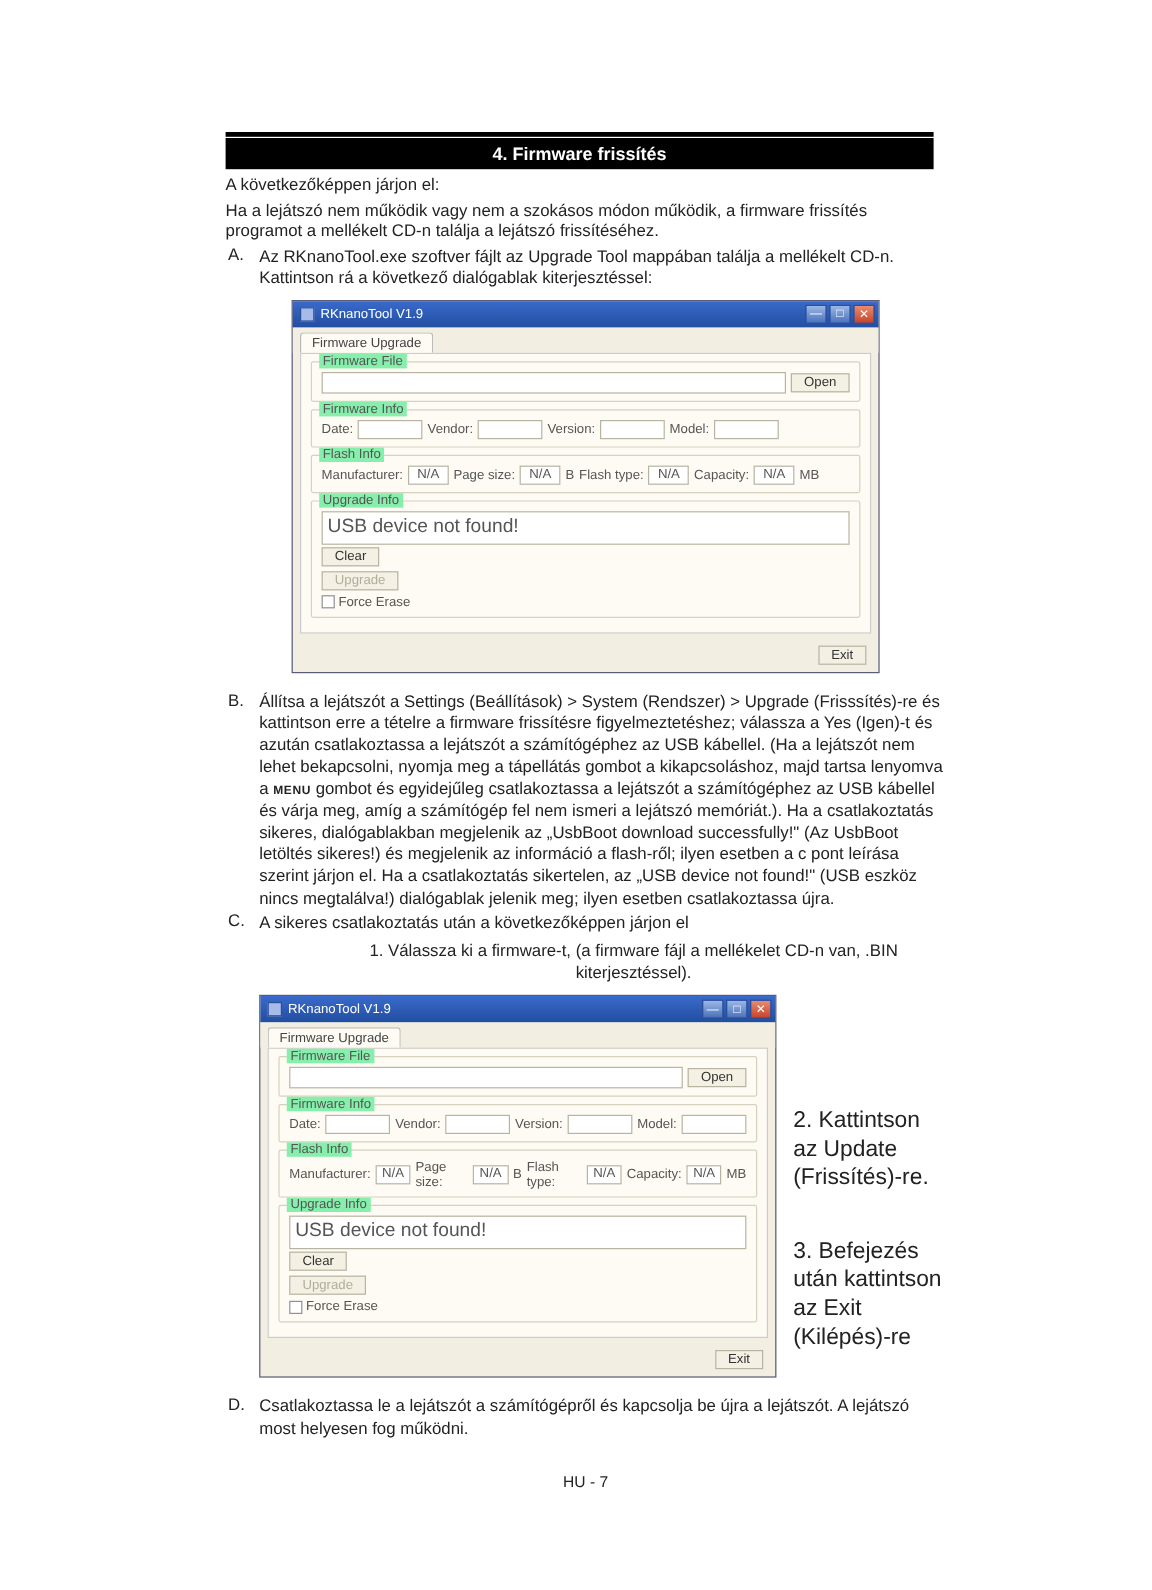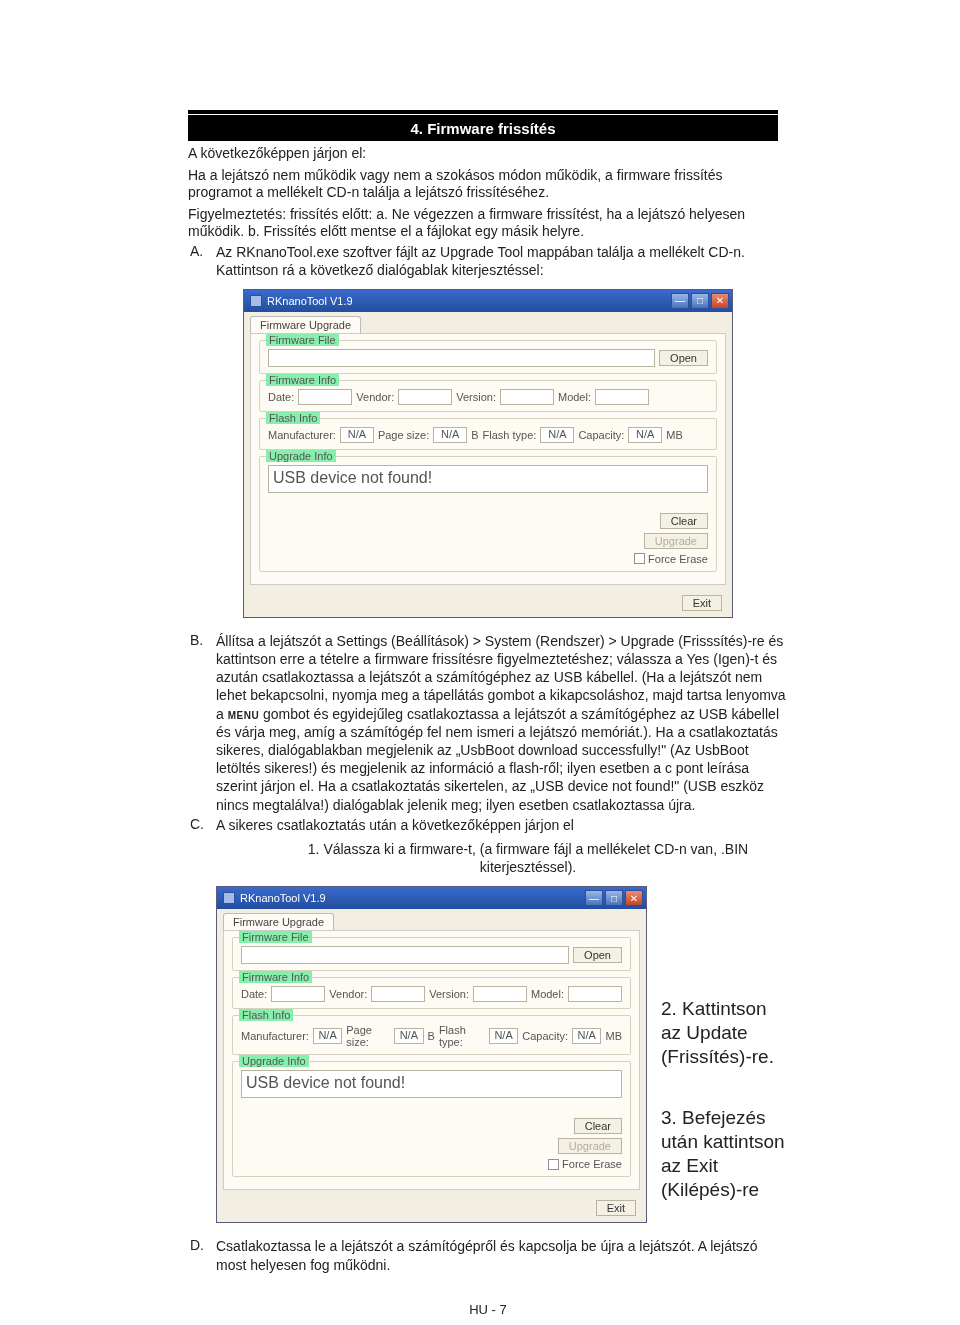--- a/index.html
+++ b/index.html
@@ -25,21 +25,21 @@
   .gbox { border:1px solid #d6d2bf; border-radius:2px; padding:8px 8px 6px 8px; margin-bottom:6px; position:relative;}
   .gbox-title { position:absolute; top:-7px; left:6px; background:#86efac; padding:0 3px; font-size:11px; color:#555;}
   .fld-row { display:flex; align-items:center; gap:4px; }
   .text-input { flex:1; height:18px; border:1px solid #b8b4a2; background:#fff;}
   .btn { background:#f4f1e4; border:1px solid #b8b4a2; padding:1px 10px; font-size:11px; color:#333; cursor:default;}
   .btn.dis { color:#b3ad9a;}
   .lbl { font-size:11px; color:#555;}
   .small-box { width:54px; height:16px; border:1px solid #b8b4a2; background:#fff; display:inline-block; text-align:center; color:#555;}
   .flashrow .small-box { width:34px;}
   .upgrade-body { border:1px solid #b8b4a2; background:#fff; padding:3px 4px; height:28px; font-size:16px; color:#555;}
-  .right-col { display:flex; flex-direction:column; align-items:flex-end; gap:4px; margin-top:20px;}
+  .right-col { display:flex; flex-direction:column; align-items:flex-start; gap:4px; margin-top:2px;}
   .chk { display:flex; align-items:center; gap:3px; font-size:11px; color:#555;}
   .chk-box { width:11px;height:11px;border:1px solid #919191;background:#fff;}
   .bottom-btn { display:flex; justify-content:flex-end; padding:4px 10px 6px 0;}
   .annot-wrap { display:flex; justify-content:flex-start; margin:10px 0 14px 28px; gap:14px;}
   .annot-right { display:flex; flex-direction:column; justify-content:flex-end; padding-bottom:22px; gap:38px; font-size:19px; }
   .annot-right div { max-width:190px; line-height:1.25;}
   .center-note { text-align:center; margin:6px 0 4px 0; line-height:1.3; padding-left:80px;}
   .menu-word { font-family: Arial; font-weight:bold; font-size:10px; letter-spacing:0.5px;}
   .footer { text-align:center; margin-top:28px; font-size:13px;}
 </style>
@@ -48,21 +48,20 @@
 
 <div class="page">
 
   <div class="header-bar-wrap">
     <div class="header-bar-line"></div>
     <div class="header-bar">4. Firmware frissítés</div>
   </div>
 
   <p class="intro">A következőképpen járjon el:</p>
   <p class="intro">Ha a lejátszó nem működik vagy nem a szokásos módon működik, a firmware frissítés programot a mellékelt CD-n találja a lejátszó frissítéséhez.</p>
-  <p class="intro">Figyelmeztetés: frissítés előtt: a. Ne végezzen a firmware frissítést, ha a lejátszó helyesen működik. b. Frissítés előtt mentse el a fájlokat egy másik helyre.</p>
 
   <div class="list-row">
     <div class="list-letter">A.</div>
     <div class="list-body">Az RKnanoTool.exe szoftver fájlt az Upgrade Tool mappában találja a mellékelt CD-n. Kattintson rá a következő dialógablak kiterjesztéssel:</div>
   </div>
 
   <div class="screenshot-wrap">
     <div class="win">
       <div class="titlebar">
         <div class="title-icon"></div>

